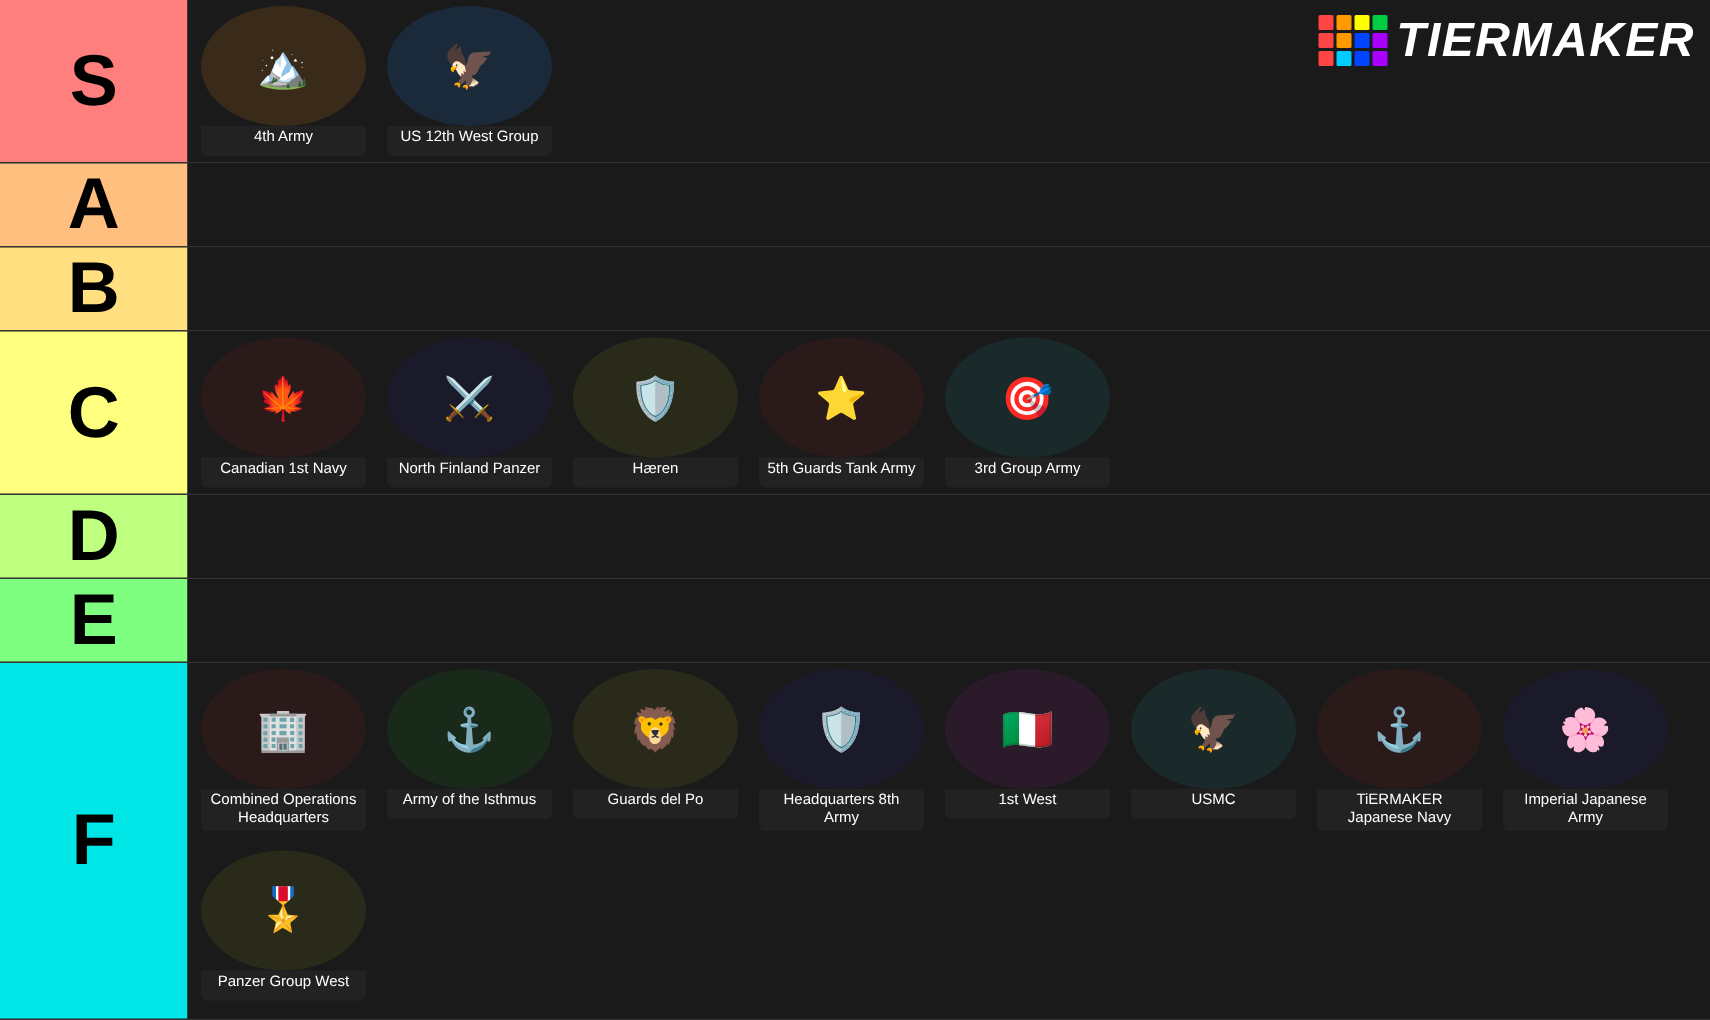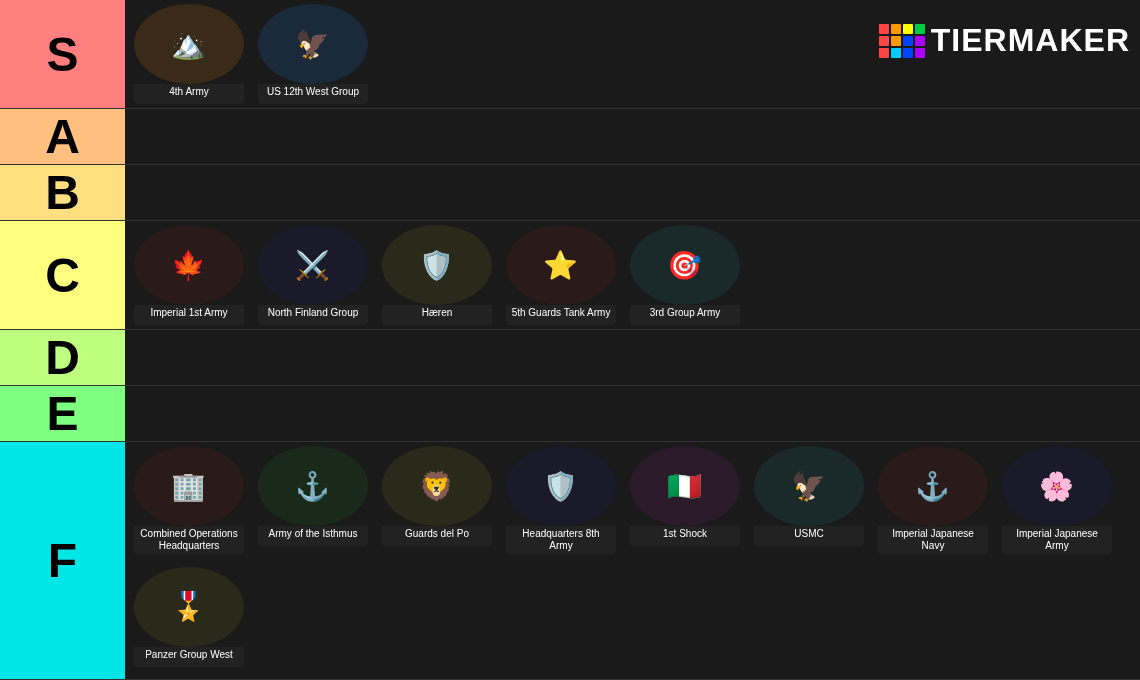--- a/index.html
+++ b/index.html
@@ -82,25 +82,26 @@
       padding: 2px 4px;
       border-radius: 0 0 4px 4px;
       width: 110px;
       min-height: 20px;
       line-height: 1.2;
     }
 
     
     .header-logo {
       position: absolute;
-      top: 22px;
+      top: 8px;
       right: 10px;
       display: flex;
       align-items: flex-end;
       gap: 8px;
+      font-style: italic;
     }
 
     .tiermaker-logo {
       display: flex;
       align-items: center;
       gap: 6px;
     }
 
     .logo-grid {
       display: grid;
@@ -165,25 +166,25 @@
       </div>
       <div class="tier-row tier-b" style="min-height: 50px;">
         <div class="tier-label">B</div>
         <div class="tier-content"></div>
       </div>
       <div class="tier-row tier-c" style="min-height: 100px;">
         <div class="tier-label">C</div>
         <div class="tier-content">
           <div class="tier-item">
             <div class="tier-item-img emblem" style="background: rgb(42, 26, 26);">🍁</div>
-            <div class="tier-item-label">Imperial 1st Army</div>
+            <div class="tier-item-label">Canadian 1st Navy</div>
           </div>
           <div class="tier-item">
             <div class="tier-item-img emblem" style="background: rgb(26, 26, 42);">⚔️</div>
-            <div class="tier-item-label">North Finland Group</div>
+            <div class="tier-item-label">North Finland Panzer</div>
           </div>
           <div class="tier-item">
             <div class="tier-item-img emblem" style="background: rgb(42, 42, 26);">🛡️</div>
             <div class="tier-item-label">Hæren</div>
           </div>
           <div class="tier-item">
             <div class="tier-item-img emblem" style="background: rgb(42, 26, 26);">⭐</div>
             <div class="tier-item-label">5th Guards Tank Army</div>
           </div>
           <div class="tier-item">
@@ -214,29 +215,29 @@
           <div class="tier-item">
             <div class="tier-item-img emblem" style="background: rgb(42, 42, 26);">🦁</div>
             <div class="tier-item-label">Guards del Po</div>
           </div>
           <div class="tier-item">
             <div class="tier-item-img emblem" style="background: rgb(26, 26, 42);">🛡️</div>
             <div class="tier-item-label">Headquarters 8th Army</div>
           </div>
           <div class="tier-item">
             <div class="tier-item-img emblem" style="background: rgb(42, 26, 42);">🇮🇹</div>
-            <div class="tier-item-label">1st Shock</div>
+            <div class="tier-item-label">1st West</div>
           </div>
           <div class="tier-item">
             <div class="tier-item-img emblem" style="background: rgb(26, 42, 42);">🦅</div>
             <div class="tier-item-label">USMC</div>
           </div>
           <div class="tier-item">
             <div class="tier-item-img emblem" style="background: rgb(42, 26, 26);">⚓</div>
-            <div class="tier-item-label">Imperial Japanese Navy</div>
+            <div class="tier-item-label">TiERMAKER Japanese Navy</div>
           </div>
           <div class="tier-item">
             <div class="tier-item-img emblem" style="background: rgb(26, 26, 42);">🌸</div>
             <div class="tier-item-label">Imperial Japanese Army</div>
           </div>
           <div class="tier-item">
             <div class="tier-item-img emblem" style="background: rgb(42, 42, 26);">🎖️</div>
             <div class="tier-item-label">Panzer Group West</div>
           </div>
         </div>

